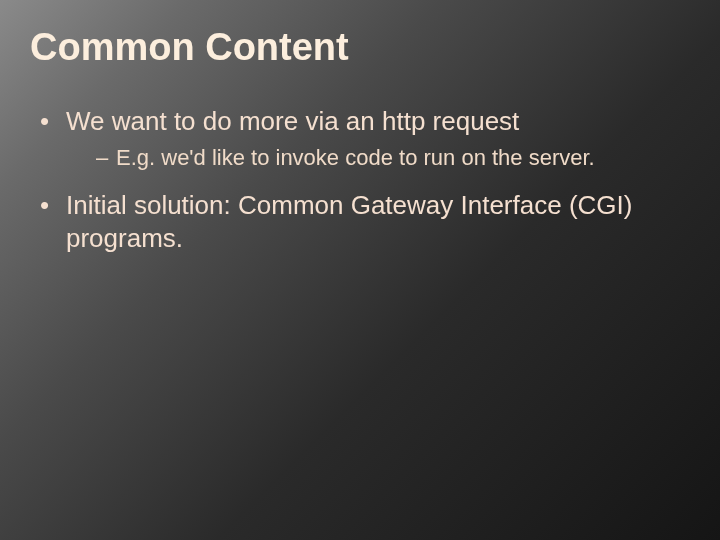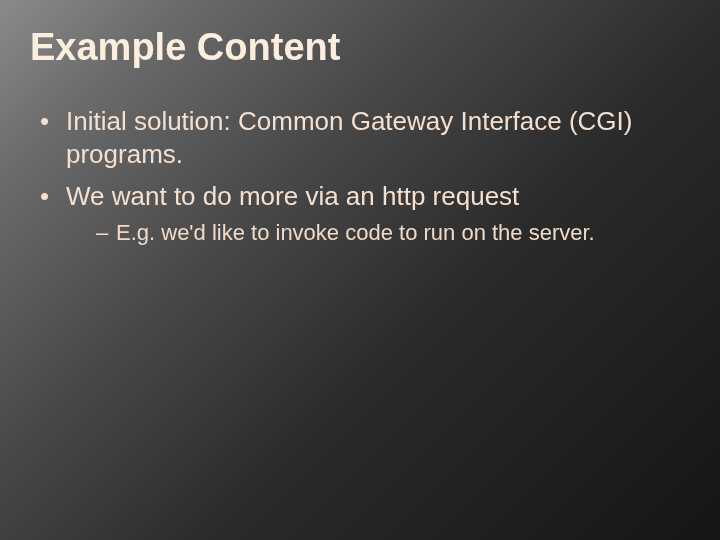--- a/index.html
+++ b/index.html
@@ -64,28 +64,28 @@
     left: 0;
     top: 0;
     color: #f0dbc8;
     font-size: 22px;
   }
 </style>
 </head>
 <body>
 
 <div class="slide">
-  <div class="title">Example Content</div>
+  <div class="title">Common Content</div>
 
   <ul class="level1">
-    <li>
-      <span>Initial solution:  Common Gateway Interface (CGI) programs.</span>
-    </li>
     <li>
       <span>We want to do more via an http request</span>
       <ul class="level2">
         <li>
           <span>E.g. we'd like to invoke code to run on the server.</span>
         </li>
       </ul>
     </li>
+    <li>
+      <span>Initial solution:  Common Gateway Interface (CGI) programs.</span>
+    </li>
   </ul>
 </div>
 
 </body></html>

